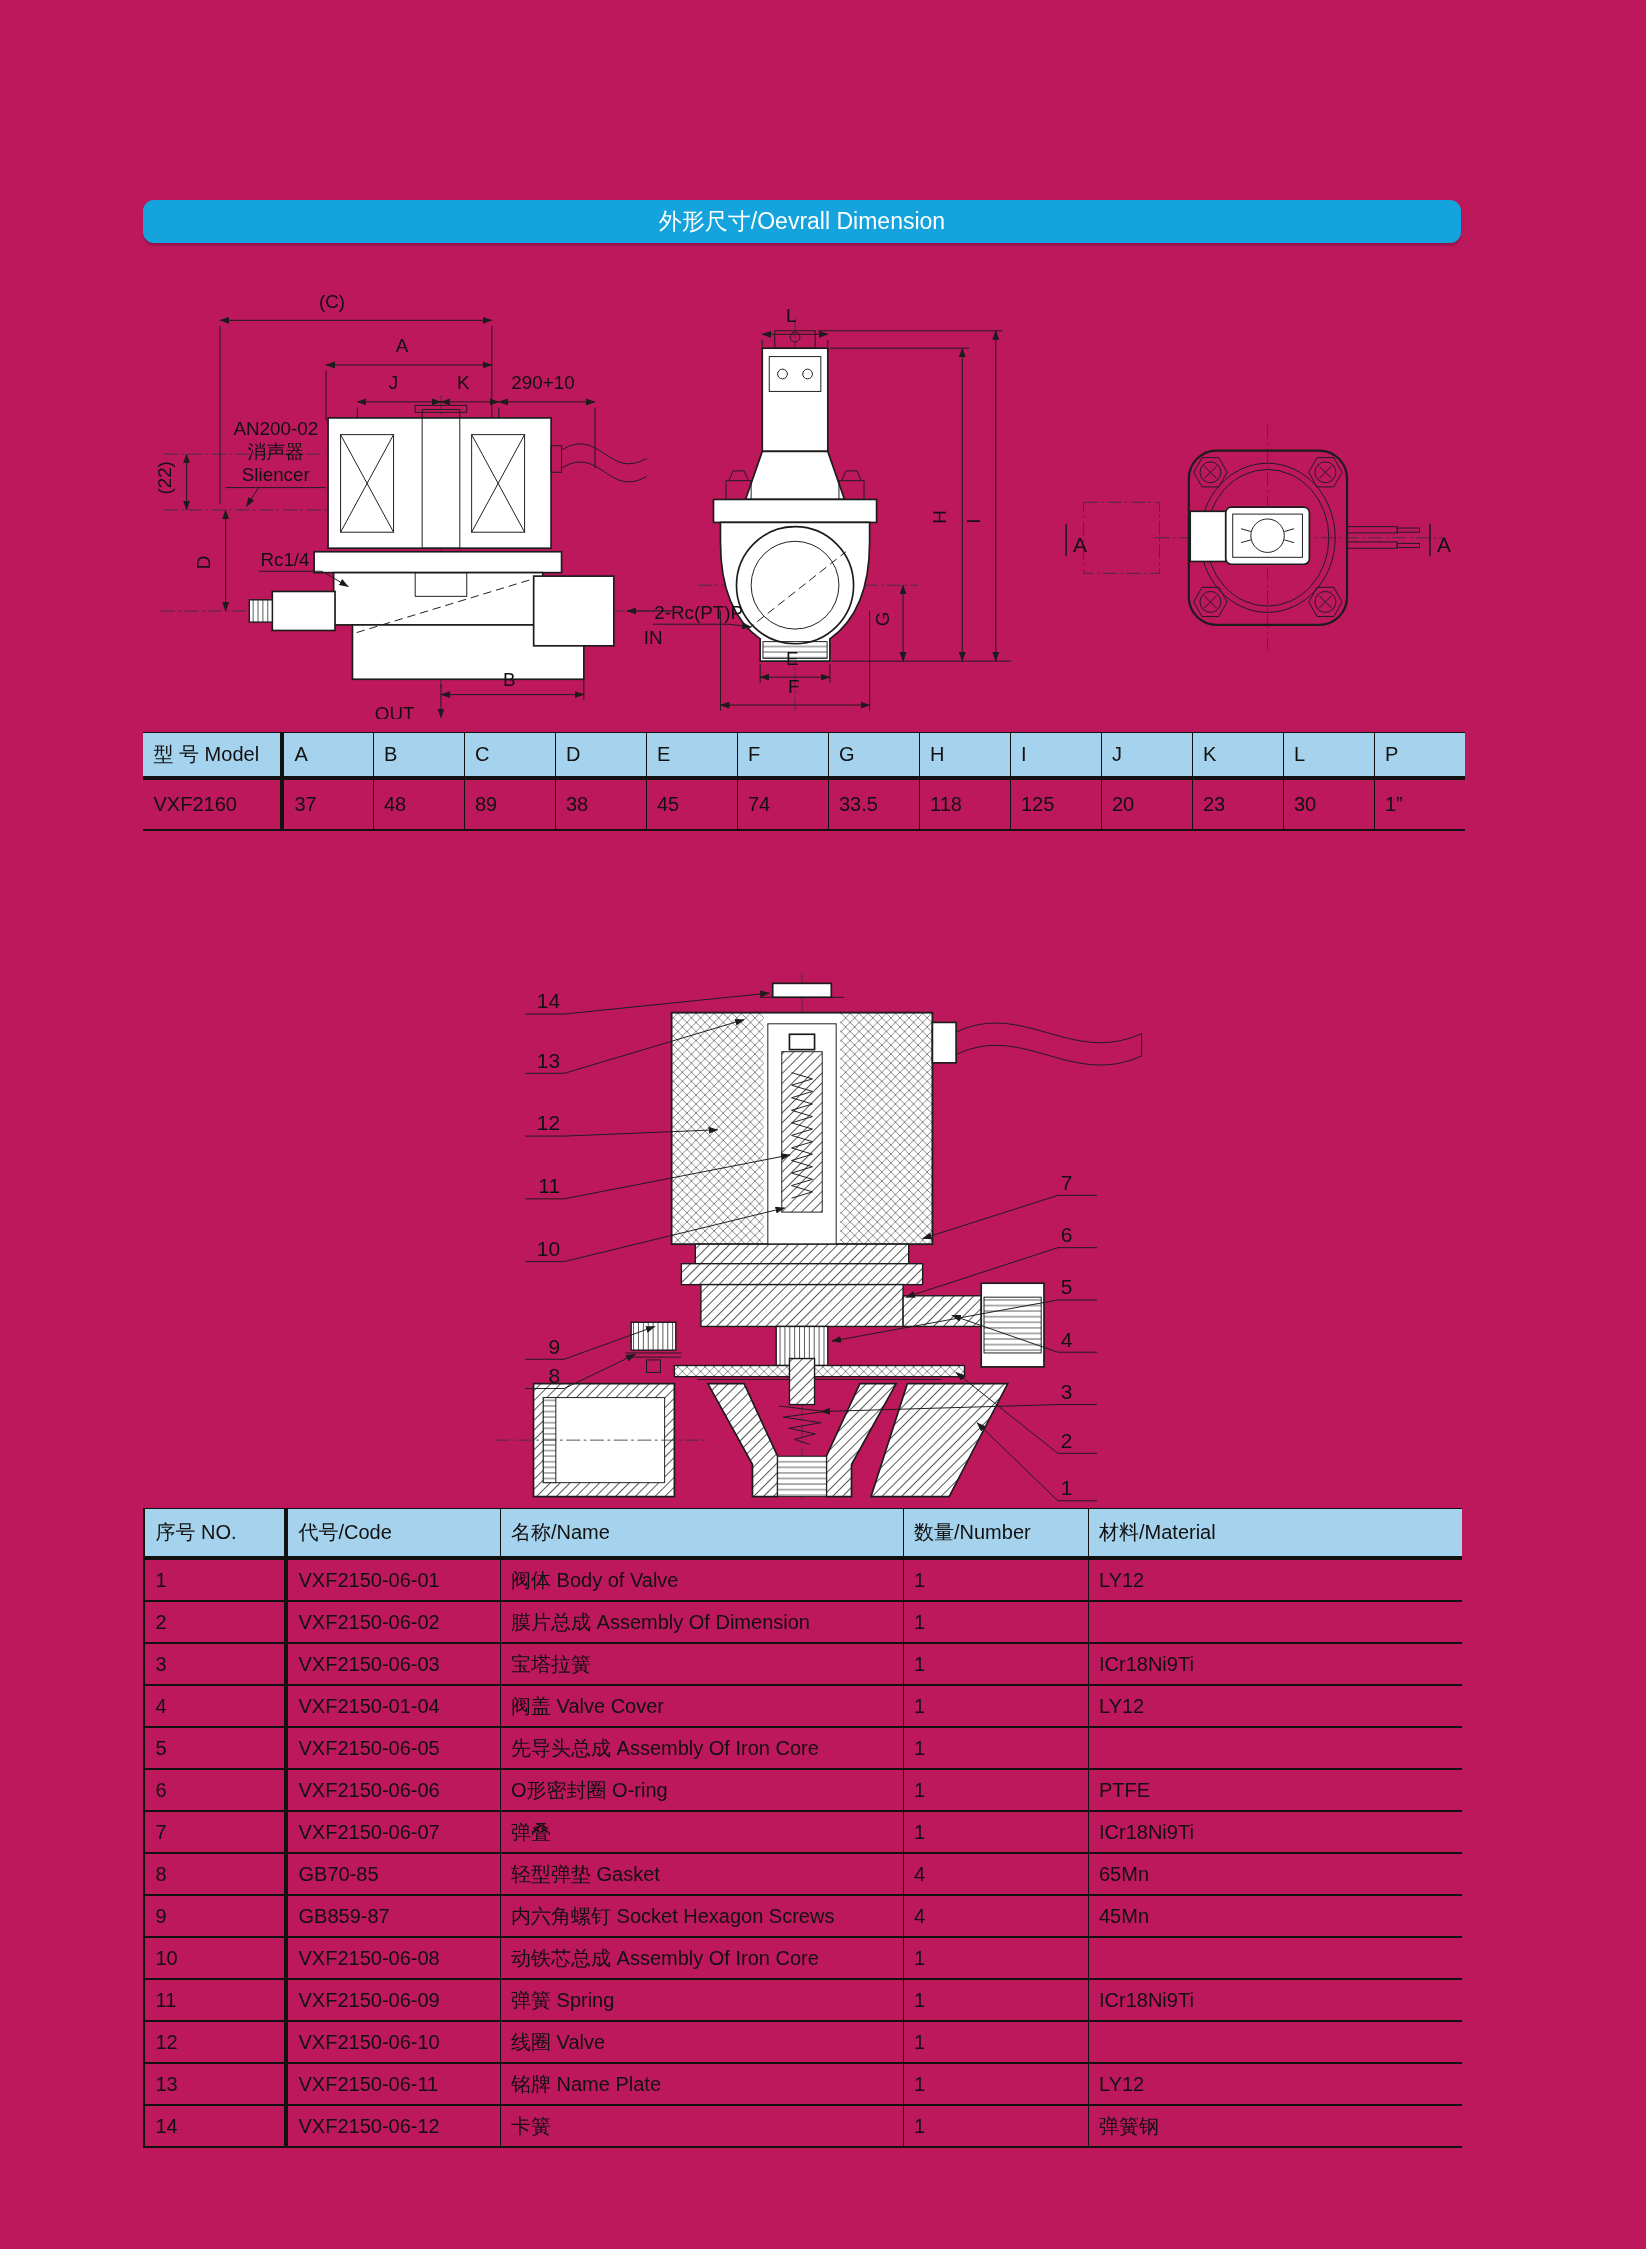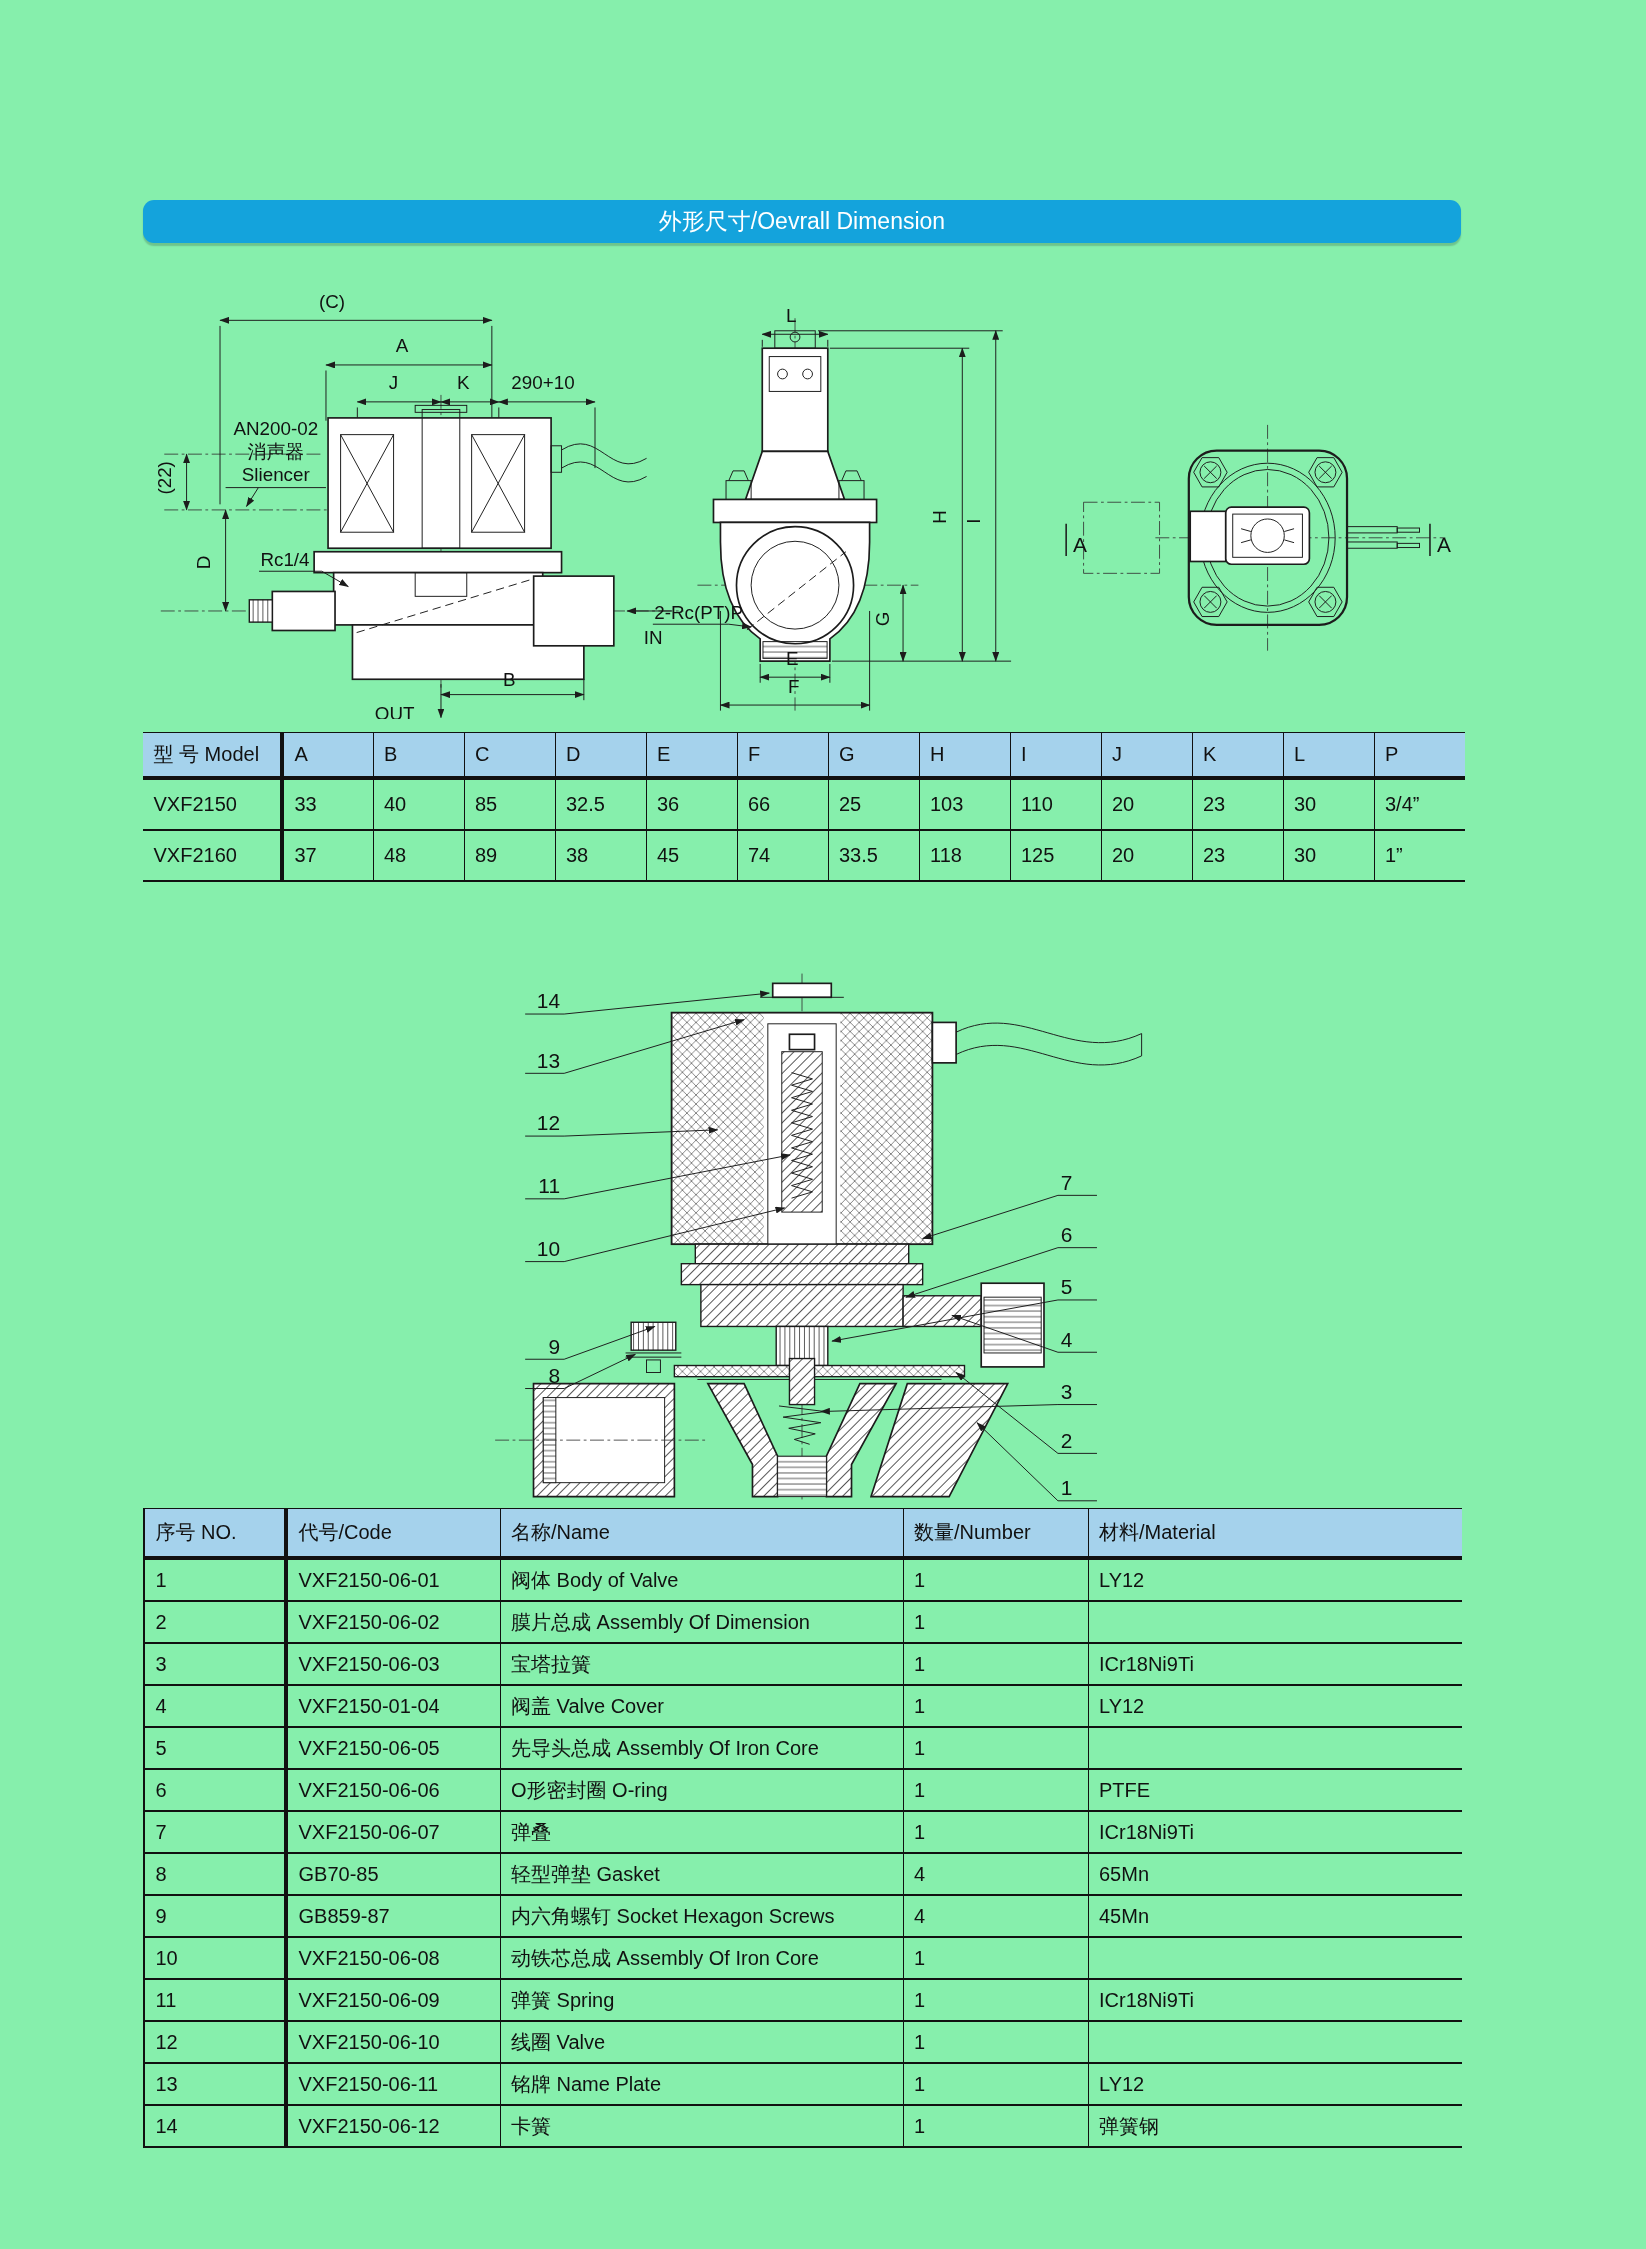--- a/index.html
+++ b/index.html
@@ -1,16 +1,16 @@
 <!DOCTYPE html>
 <html style="font-size:11px"><head>
 <meta charset="utf-8">
 <style>
   html,body{margin:0;padding:0;background:#fff;}
-  .page{position:relative;width:1647px;height:2250px;background:#86efac;overflow:hidden;
+  .page{position:relative;width:1647px;height:2250px;background:#be185d;overflow:hidden;
         font-family:"Liberation Sans",sans-serif;color:#111;}
   .banner{position:absolute;left:143px;width:1318px;height:43px;background:#14A3DC;
           border-radius:11px;color:#fff;font-size:23px;display:flex;align-items:center;
           justify-content:center;box-shadow:0 2.1px 1.4px rgba(0,0,0,.18);}
   #banner1{top:200px;} #banner2{top:906px;}
   .dwg{position:absolute;left:143px;}
   #dwg1{top:259px;width:1318px;height:460px;}
   #dwg2{top:968px;width:1318px;height:537px;}
   svg text{font-family:"Liberation Sans",sans-serif;font-size:27px;fill:#111;}
   svg .cn{font-size:30px;}
@@ -254,36 +254,20 @@
         <th>H</th>
         <th>I</th>
         <th>J</th>
         <th>K</th>
         <th>L</th>
         <th>P</th>
       </tr>
     </thead>
     <tbody>
       <tr>
-        <td>VXF2150</td>
-        <td>33</td>
-        <td>40</td>
-        <td>85</td>
-        <td>32.5</td>
-        <td>36</td>
-        <td>66</td>
-        <td>25</td>
-        <td>103</td>
-        <td>110</td>
-        <td>20</td>
-        <td>23</td>
-        <td>30</td>
-        <td>3/4”</td>
-      </tr>
-      <tr>
         <td>VXF2160</td>
         <td>37</td>
         <td>48</td>
         <td>89</td>
         <td>38</td>
         <td>45</td>
         <td>74</td>
         <td>33.5</td>
         <td>118</td>
         <td>125</td>

